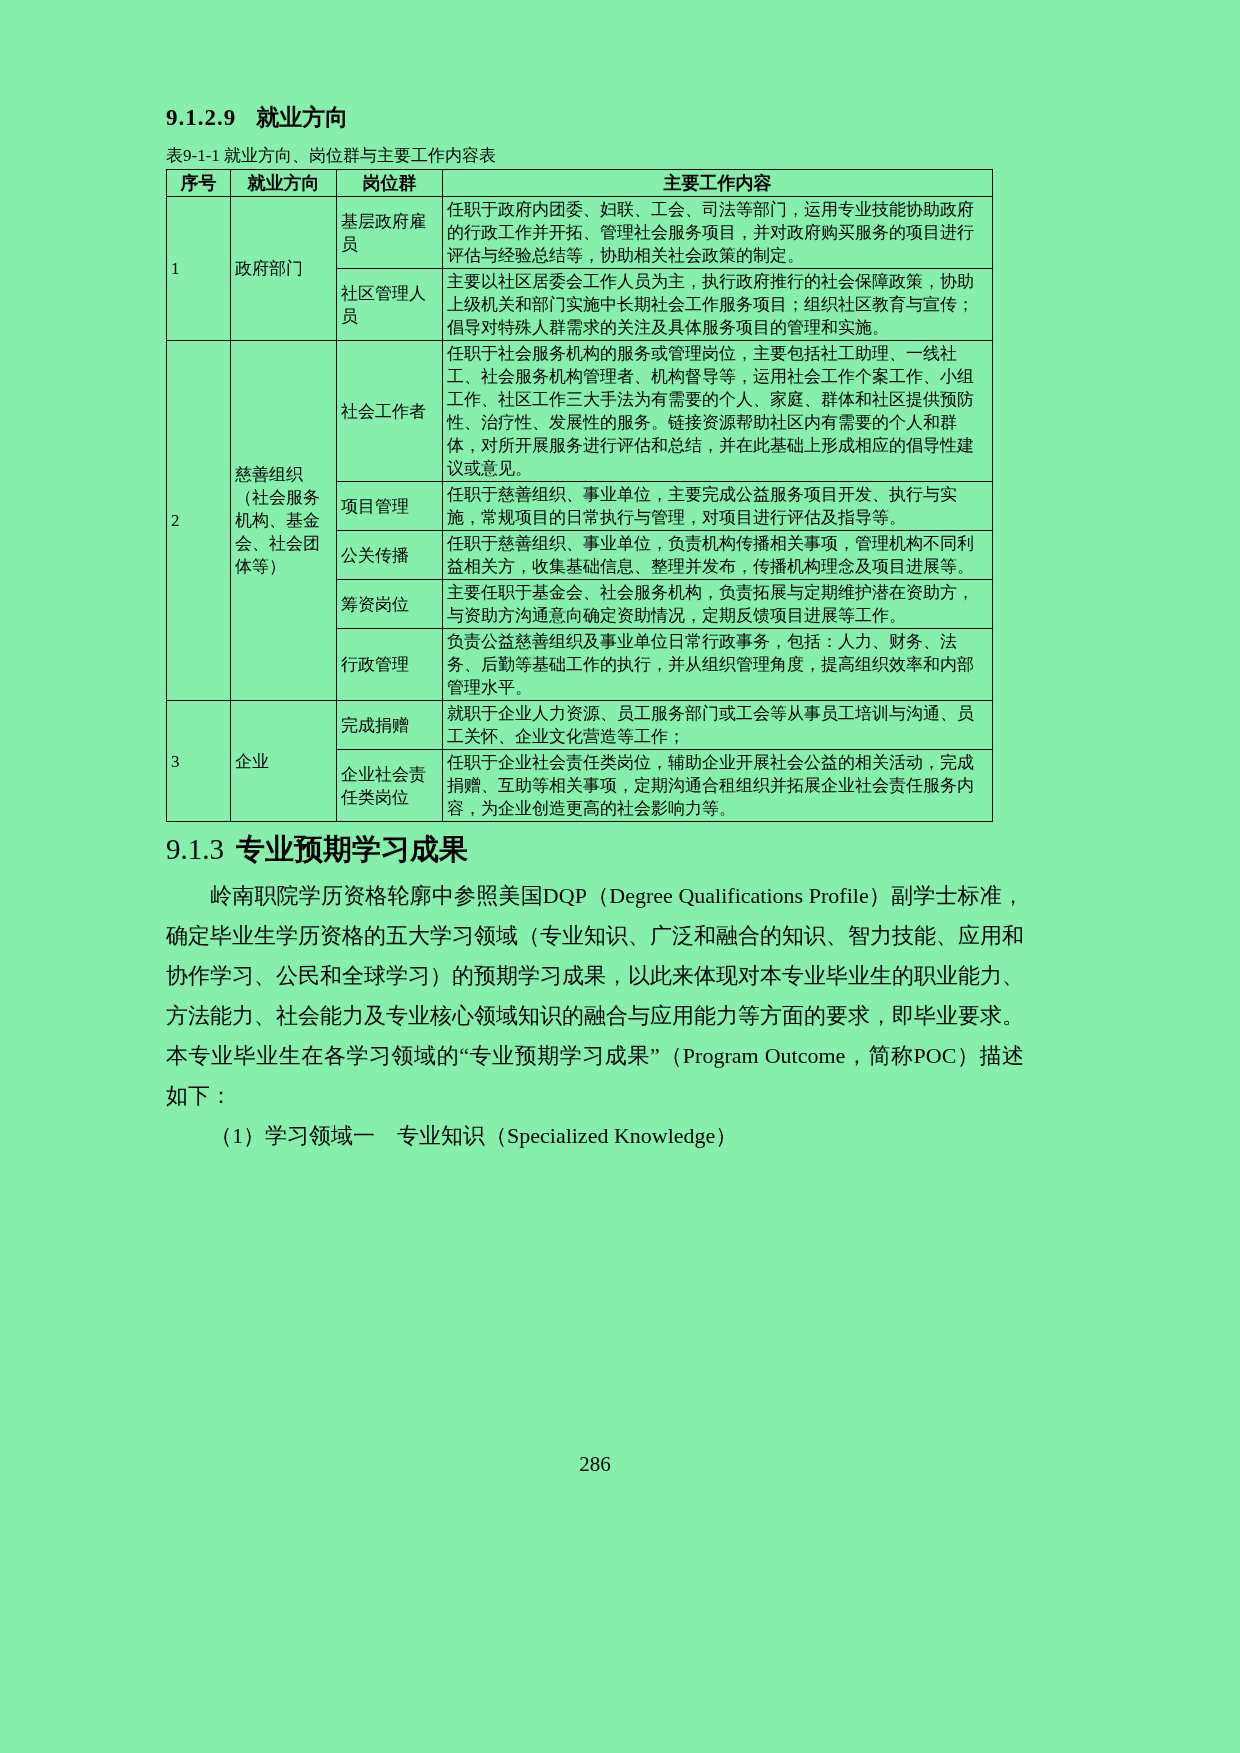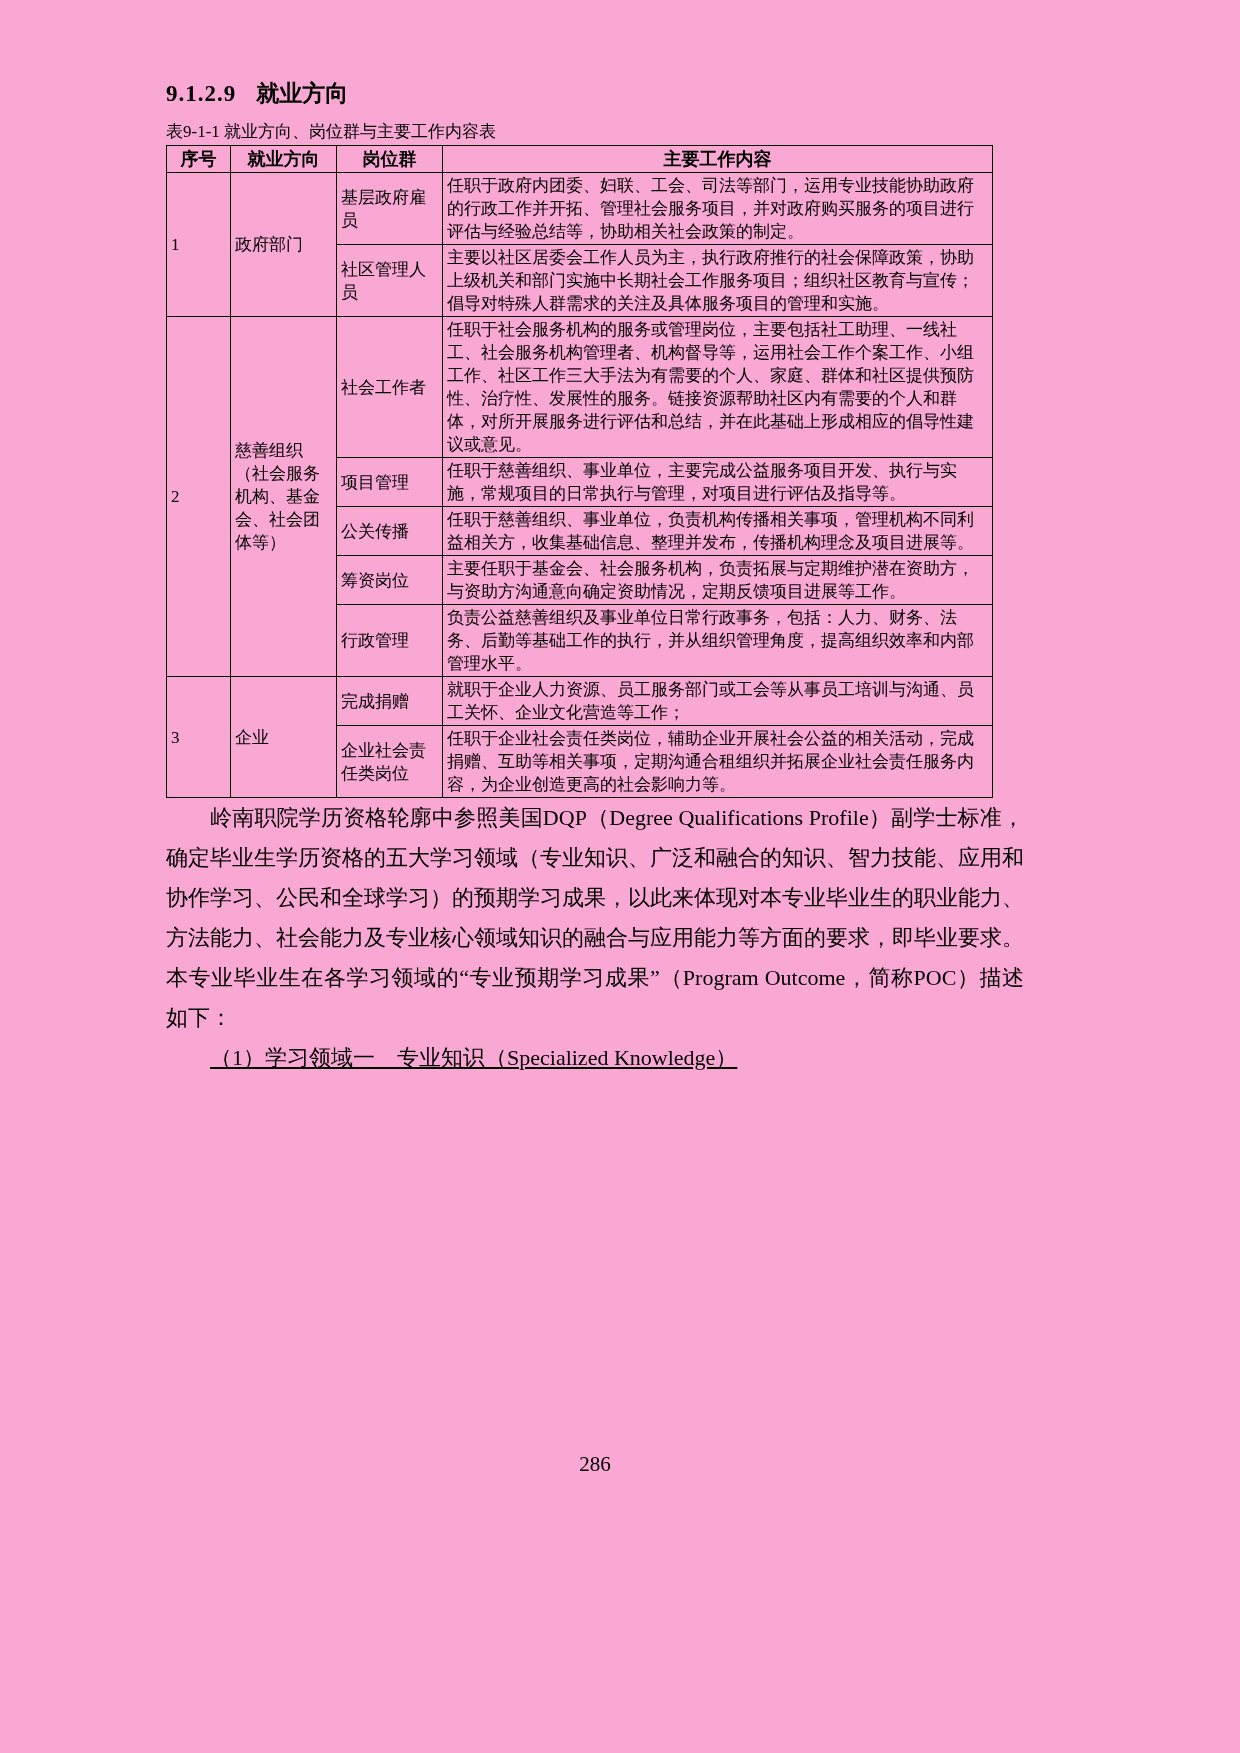--- a/index.html
+++ b/index.html
@@ -1,24 +1,24 @@
 <!DOCTYPE html>
 <html><head>
 <meta charset="utf-8">
 <style>
   * { box-sizing: border-box; }
   html, body { margin: 0; padding: 0; background: #ffffff; }
   .page {
     position: relative;
     width: 1240px;
     height: 1753px;
-    background: #f9a8d4;
+    background: #86efac;
     color: #000000;
     font-family: "Liberation Serif", serif;
-    padding: 80px 216px 0 166px;
+    padding: 104px 216px 0 166px;
     overflow: hidden;
   }
   
   .sec-heading {
     margin: 0 0 14px 0;
     font-size: 23px;
     font-weight: bold;
     font-family: "Liberation Sans", sans-serif;
     line-height: 27px;
     white-space: nowrap;
@@ -48,21 +48,20 @@
     line-height: 40px;
     text-align: justify;
     text-indent: 2em;
   }
   .plain-line {
     margin: 0;
     font-size: 22px;
     line-height: 40px;
     text-indent: 2em;
     white-space: nowrap;
-    text-decoration: underline;
   }
   
   .table-caption {
     font-size: 17px;
     line-height: 22px;
     text-align: left;
     margin: 2px 0 2px 0;
     width: 826px;
   }
   table.jobs {
@@ -157,20 +156,21 @@
         <td>完成捐赠</td>
         <td>就职于企业人力资源、员工服务部门或工会等从事员工培训与沟通、员工关怀、企业文化营造等工作；</td>
       </tr>
       <tr>
         <td>企业社会责任类岗位</td>
         <td>任职于企业社会责任类岗位，辅助企业开展社会公益的相关活动，完成捐赠、互助等相关事项，定期沟通合租组织并拓展企业社会责任服务内容，为企业创造更高的社会影响力等。</td>
       </tr>
     </tbody>
   </table>
 
+  <h2 class="big-heading"><span class="num">9.1.3</span><span>专业预期学习成果</span></h2>
 
   <p class="body-par">岭南职院学历资格轮廓中参照美国DQP（Degree Qualifications Profile）副学士标准，确定毕业生学历资格的五大学习领域（专业知识、广泛和融合的知识、智力技能、应用和协作学习、公民和全球学习）的预期学习成果，以此来体现对本专业毕业生的职业能力、方法能力、社会能力及专业核心领域知识的融合与应用能力等方面的要求，即毕业要求。本专业毕业生在各学习领域的“专业预期学习成果”（Program Outcome，简称POC）描述如下：</p>
 
   <p class="plain-line">（1）学习领域一　专业知识（Specialized Knowledge）</p>
 
   <div class="page-number">286</div>
 
 </div>
 
 </body></html>

